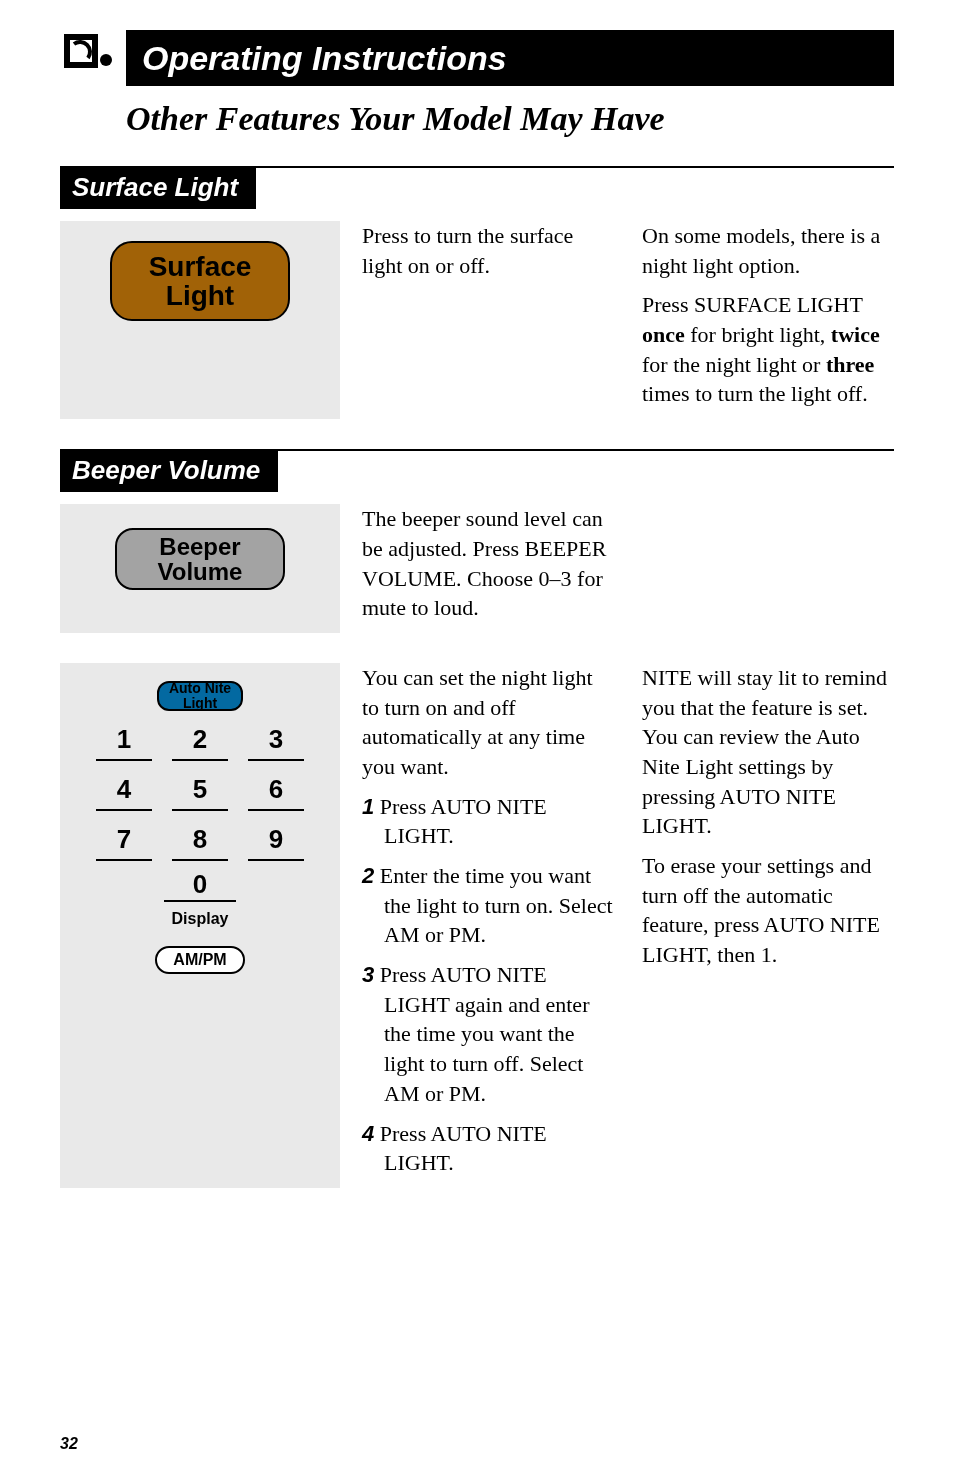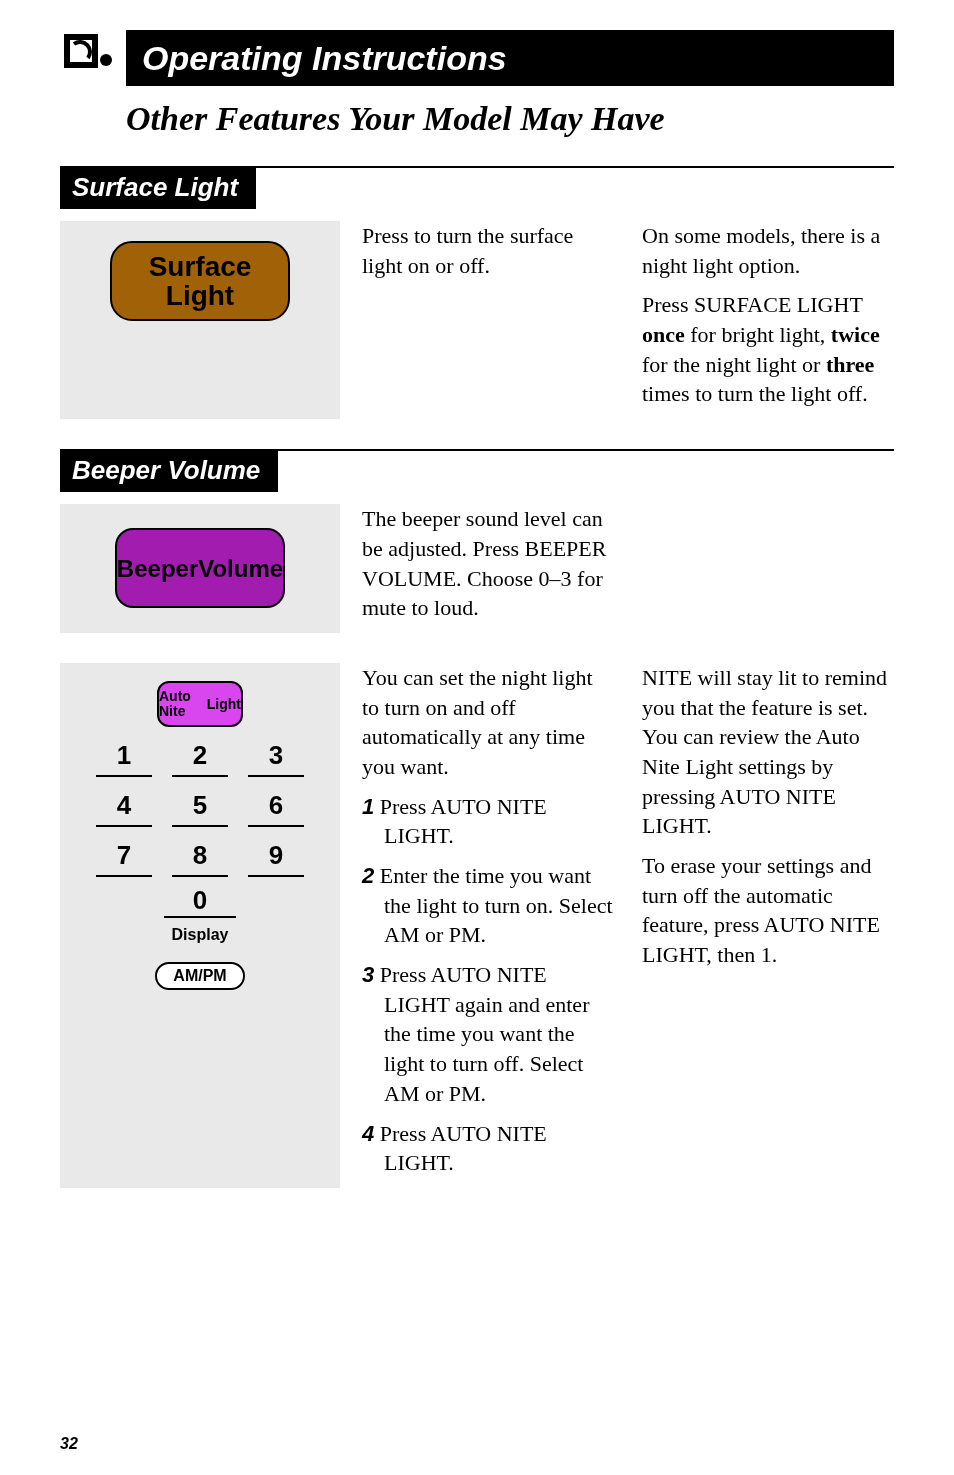--- a/index.html
+++ b/index.html
@@ -90,48 +90,49 @@
     align-items: center;
     justify-content: center;
     font-family: Arial, Helvetica, sans-serif;
     font-weight: 600;
     font-size: 28px;
     line-height: 1.05;
     background: #a16207;
   }
   .btn-med {
     width: 170px;
-    height: 80px;
+    height: 62px;
     border: 2.5px solid #000;
     border-radius: 18px;
     display: flex;
-    flex-direction: row;
+    flex-direction: column;
     align-items: center;
     justify-content: center;
     font-family: Arial, Helvetica, sans-serif;
     font-weight: 600;
     font-size: 24px;
     line-height: 1.05;
-    background: #a21caf;
+    background: #a3a3a3;
   }
 
   .keypad-panel { padding: 18px 26px 22px; }
   .btn-autonite {
     width: 86px;
-    height: 46px;
+    height: 30px;
     border: 2.5px solid #000;
     border-radius: 12px;
     display: flex;
+    flex-direction: column;
     align-items: center;
     justify-content: center;
     font-family: Arial, Helvetica, sans-serif;
     font-weight: 600;
     font-size: 14px;
     line-height: 1.05;
-    background: #d946ef;
+    background: #0369a1;
     margin: 0 auto 10px;
   }
   .kp-grid {
     display: grid;
     grid-template-columns: repeat(3, 56px);
     grid-auto-rows: 40px;
     gap: 10px 20px;
     justify-content: center;
   }
   .kp-key {

